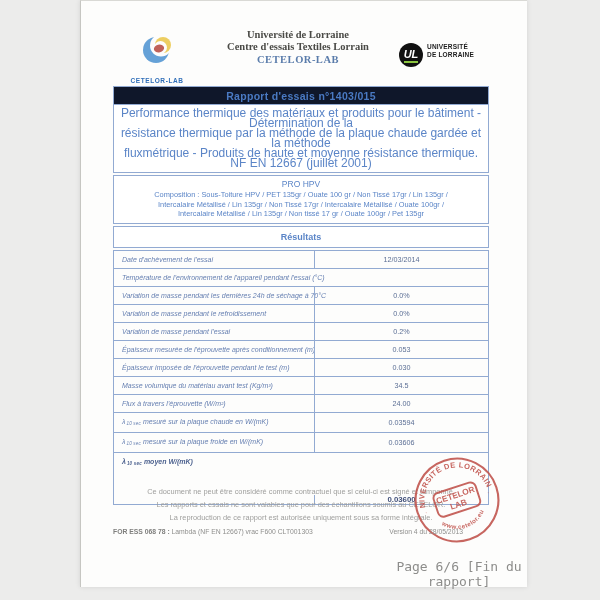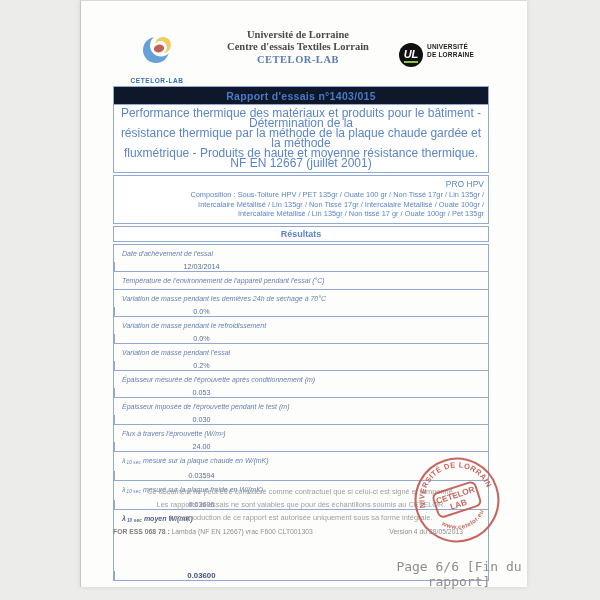--- a/index.html
+++ b/index.html
@@ -28,28 +28,28 @@
     display:flex;align-items:center;justify-content:center;font-weight:bold;font-size:11px;flex:0 0 auto;font-style:italic;}
   .ul-circle b{border-bottom:2px solid #8bc53f;padding-bottom:1px;}
   .ul-text{font-size:6.5px;font-weight:bold;color:#1c1c1c;line-height:7.5px;letter-spacing:0.2px;}
   
   .content{position:absolute;left:32px;top:85px;width:376px;}
   .box{border:1px solid #92aad2;box-sizing:border-box;background:#fff;}
   .title-box{height:19px;display:flex;align-items:center;justify-content:center;
     background:#0f172a;font-size:10.5px;font-weight:bold;color:#4a7ac3;letter-spacing:0.3px;}
   .perf-box{margin-top:0px;border-top:none;padding:3px 6px 4px;text-align:center;
     font-size:12px;line-height:10px;color:#5b85c7;}
-  .sample-box{margin-top:2px;padding:2px 4px 4px;text-align:right;color:#5b85c7;}
+  .sample-box{margin-top:2px;padding:2px 4px 4px;text-align:center;color:#5b85c7;}
   .sample-name{font-size:8.5px;line-height:12px;}
   .comp-line{font-size:7.4px;line-height:9.6px;}
-  .res-box{margin-top:2px;height:16px;display:flex;align-items:center;justify-content:center;
+  .res-box{margin-top:2px;height:22px;display:flex;align-items:center;justify-content:center;
     font-size:9px;font-weight:600;color:#5b85c7;}
   
   .rtable{margin-top:2px;border:1px solid #92aad2;}
-  .trow{display:flex;border-top:1px solid #92aad2;flex-direction:column;}
+  .trow{display:flex;border-top:1px solid #92aad2;}
   .trow:first-child{border-top:none;}
   .tlabel{width:53.5%;box-sizing:border-box;padding:4px 4px 4px 8px;
     font-size:7px;font-style:italic;color:#657fb1;white-space:nowrap;line-height:9px;}
   .tvalue{width:46.5%;box-sizing:border-box;border-left:1px solid #92aad2;
     display:flex;align-items:center;justify-content:center;
     font-size:7.2px;color:#5c6f95;line-height:9px;}
   .trow.bold .tlabel{font-weight:bold;color:#4d628f;}
   .trow.bold .tvalue{font-weight:bold;color:#41507а;color:#41507a;font-size:7.8px;margin-top:42px;}
   .lam{font-style:italic;}
   .lamsub{font-size:4.5px;vertical-align:-1px;margin:0 2px 0 1px;letter-spacing:0.2px;}
@@ -137,20 +137,24 @@
             <div class="tlabel">Variation de masse pendant l'essai</div>
             <div class="tvalue">0.2%</div>
           </div>
           <div class="trow">
             <div class="tlabel">Épaisseur mesurée de l'éprouvette après conditionnement (m)</div>
             <div class="tvalue">0.053</div>
           </div>
           <div class="trow">
             <div class="tlabel">Épaisseur imposée de l'éprouvette pendant le test (m)</div>
             <div class="tvalue">0.030</div>
+          </div>
+          <div class="trow">
+            <div class="tlabel">Masse volumique du matériau avant test (Kg/m³)</div>
+            <div class="tvalue">34.5</div>
           </div>
           <div class="trow">
             <div class="tlabel">Flux à travers l'éprouvette (W/m²)</div>
             <div class="tvalue">24.00</div>
           </div>
           <div class="trow">
             <div class="tlabel"><span class="lam">λ</span><span class="lamsub">10 sec</span>mesuré sur la plaque chaude en W/(mK)</div>
             <div class="tvalue">0.03594</div>
           </div>
           <div class="trow">

